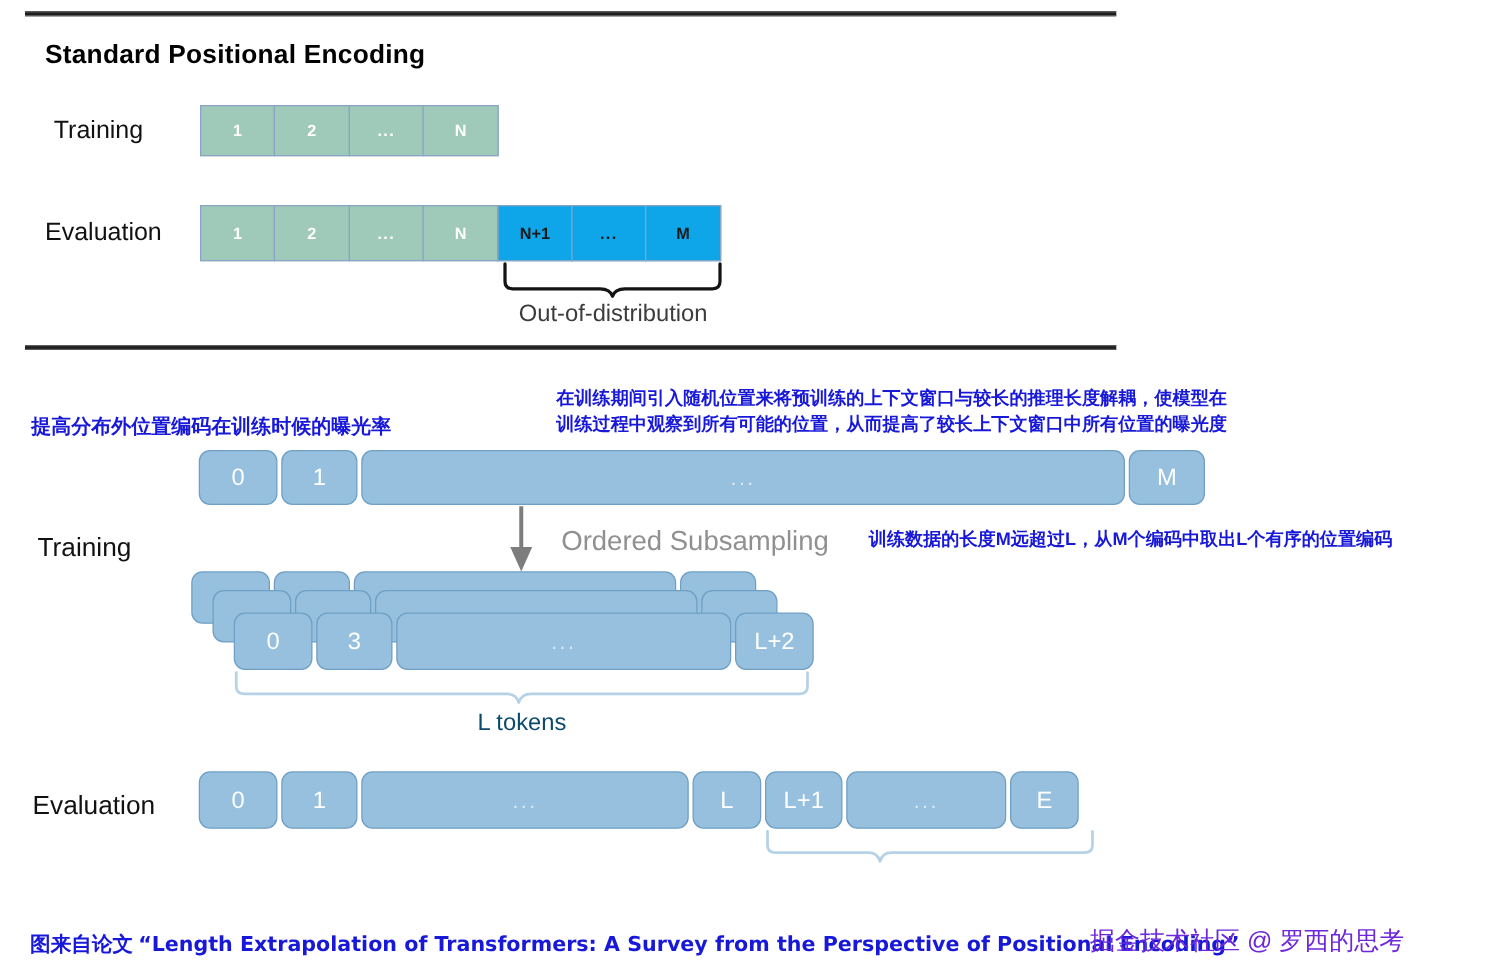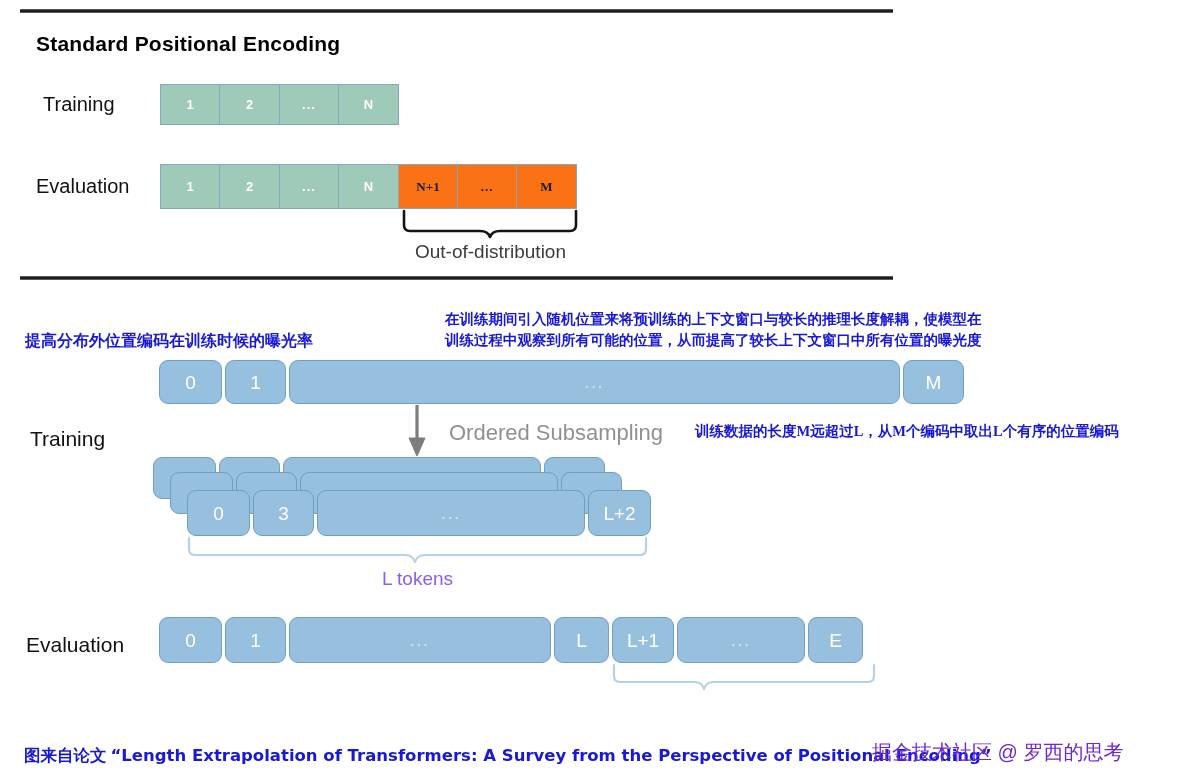--- a/index.html
+++ b/index.html
@@ -49,21 +49,21 @@
     line-height:1;
   }
 
   
   .sharp .cell {
     border:1px solid #8ba3c4;
     margin-left:-1px;
   }
   .sharp .cell:first-child { margin-left:0; }
   .cell.green { background:#9fc9b9; color:#ffffff; }
-  .cell.pink  { background:#f97316; color:#1a1a1a;font-family:Liberation Serif, serif; }
+  .cell.pink  { background:#0ea5e9; color:#1a1a1a; }
   .cell.dots  { color:#ffffff; font-weight:bold; letter-spacing:1px; }
   .cell.pink.dots { color:#1a1a1a; }
 
   
   .rnd { position:absolute; display:flex; }
   .rcell {
     background:#96c0dd;
     border:1px solid #6f9fc4;
     border-radius:9px;
     display:flex; align-items:center; justify-content:center;
@@ -75,21 +75,21 @@
   }
   .rcell.dots { font-size:17px; color:#d8e8f4; letter-spacing:2px; }
   .rcell:last-child { margin-right:0; }
 
   
   .ghost .rcell { color:transparent; }
 
   
   .bracket-caption {
     position:absolute;
-    color:#8b5cf6;
+    color:#0c4a6e;
     font-size:19px;
     text-align:center;
     line-height:1.25;
     white-space:nowrap;
   }
   .bracket-caption.dark { color:#3c3c3c; }
 
   
   #ordered-subsampling {
     position:absolute;
@@ -98,21 +98,21 @@
     font-size:22px;
     white-space:nowrap;
   }
 
   
   .cn {
     position:absolute;
     color:#1818d8;
     font-weight:bold;
     white-space:nowrap;
-    font-family:Liberation Serif, serif;
+    font-family:Liberation Sans, sans-serif;
   }
   #cn-right { left:445px; top:309px; font-size:14.5px; line-height:1.42; }
   #cn-left  { left:25px;  top:331px; font-size:16px; }
   #cn-sub   { left:695px; top:422px; font-size:14.5px; }
 
   
   #footer-caption {
     position:absolute; left:24px; top:745px;
     color:#1818d8; font-weight:bold; font-size:16.5px; white-space:nowrap;
     font-family:"DejaVu Sans","Liberation Sans",sans-serif;

